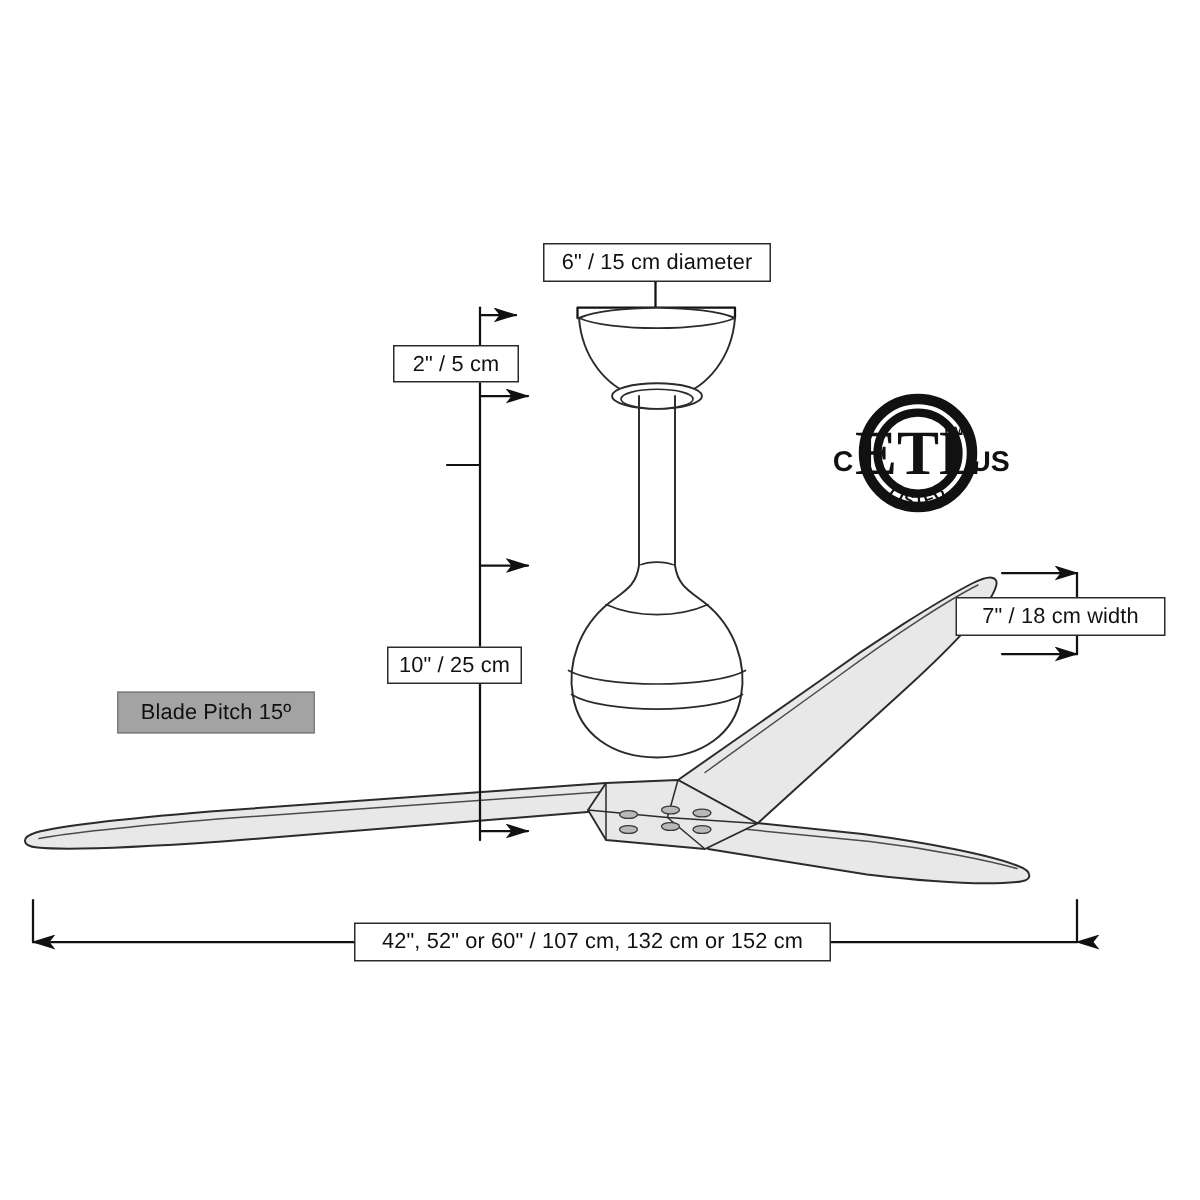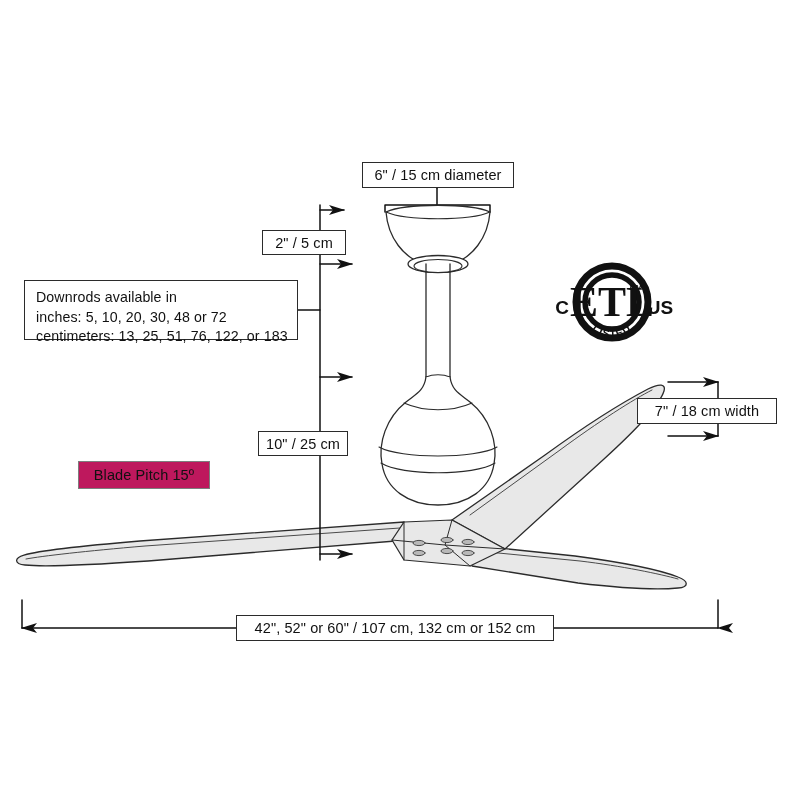--- a/index.html
+++ b/index.html
@@ -29,21 +29,21 @@
     z-index:6;
   }
   .label-box.multiline{
     display:block;
     white-space:normal;
     padding:7px 9px 8px 11px;
     line-height:1.38;
     text-align:left;
   }
   .label-box.shaded{
-    background:#be185d;
+    background:#a3a3a3;
     border-color:#7d7d7d;
   }
 
   #lbl-diameter{left:362px;top:162px;width:152px;height:26px;font-size:14.5px;}
   #lbl-canopy {left:262px;top:230px;width:84px; height:25px;font-size:14.5px;}
   #lbl-downrods{left:24px; top:280px;width:274px;height:60px;font-size:14.2px;}
   #lbl-motor  {left:258px;top:431px;width:90px; height:25px;font-size:14.5px;}
   #lbl-width  {left:637px;top:398px;width:140px;height:26px;font-size:14.5px;}
   #lbl-pitch  {left:78px; top:461px;width:132px;height:28px;font-size:14.5px;}
   #lbl-span   {left:236px;top:615px;width:318px;height:26px;font-size:14.5px;}
@@ -216,25 +216,20 @@
     </defs>
     <text font-family="'Liberation Sans','DejaVu Sans',sans-serif" font-size="10.5" font-weight="bold" fill="#111" letter-spacing="1.2">
       <textPath href="#listedArc" startOffset="50%" text-anchor="middle">LISTED</textPath>
     </text>
   </svg>
 
   <div class="label-box" id="lbl-diameter">6" / 15 cm diameter</div>
 
   <div class="label-box" id="lbl-canopy">2" / 5 cm</div>
 
-  <div class="label-box multiline" id="lbl-downrods">
-    <div>Downrods available in</div>
-    <div>inches: 5, 10, 20, 30, 48 or 72</div>
-    <div>centimeters: 13, 25, 51, 76, 122, or 183</div>
-  </div>
 
   <div class="label-box" id="lbl-motor">10" / 25 cm</div>
 
   <div class="label-box" id="lbl-width">7" / 18 cm width</div>
 
   <div class="label-box shaded" id="lbl-pitch">Blade Pitch 15º</div>
 
   <div class="label-box" id="lbl-span">42", 52" or 60" / 107 cm, 132 cm or 152 cm</div>
 
 </div>

